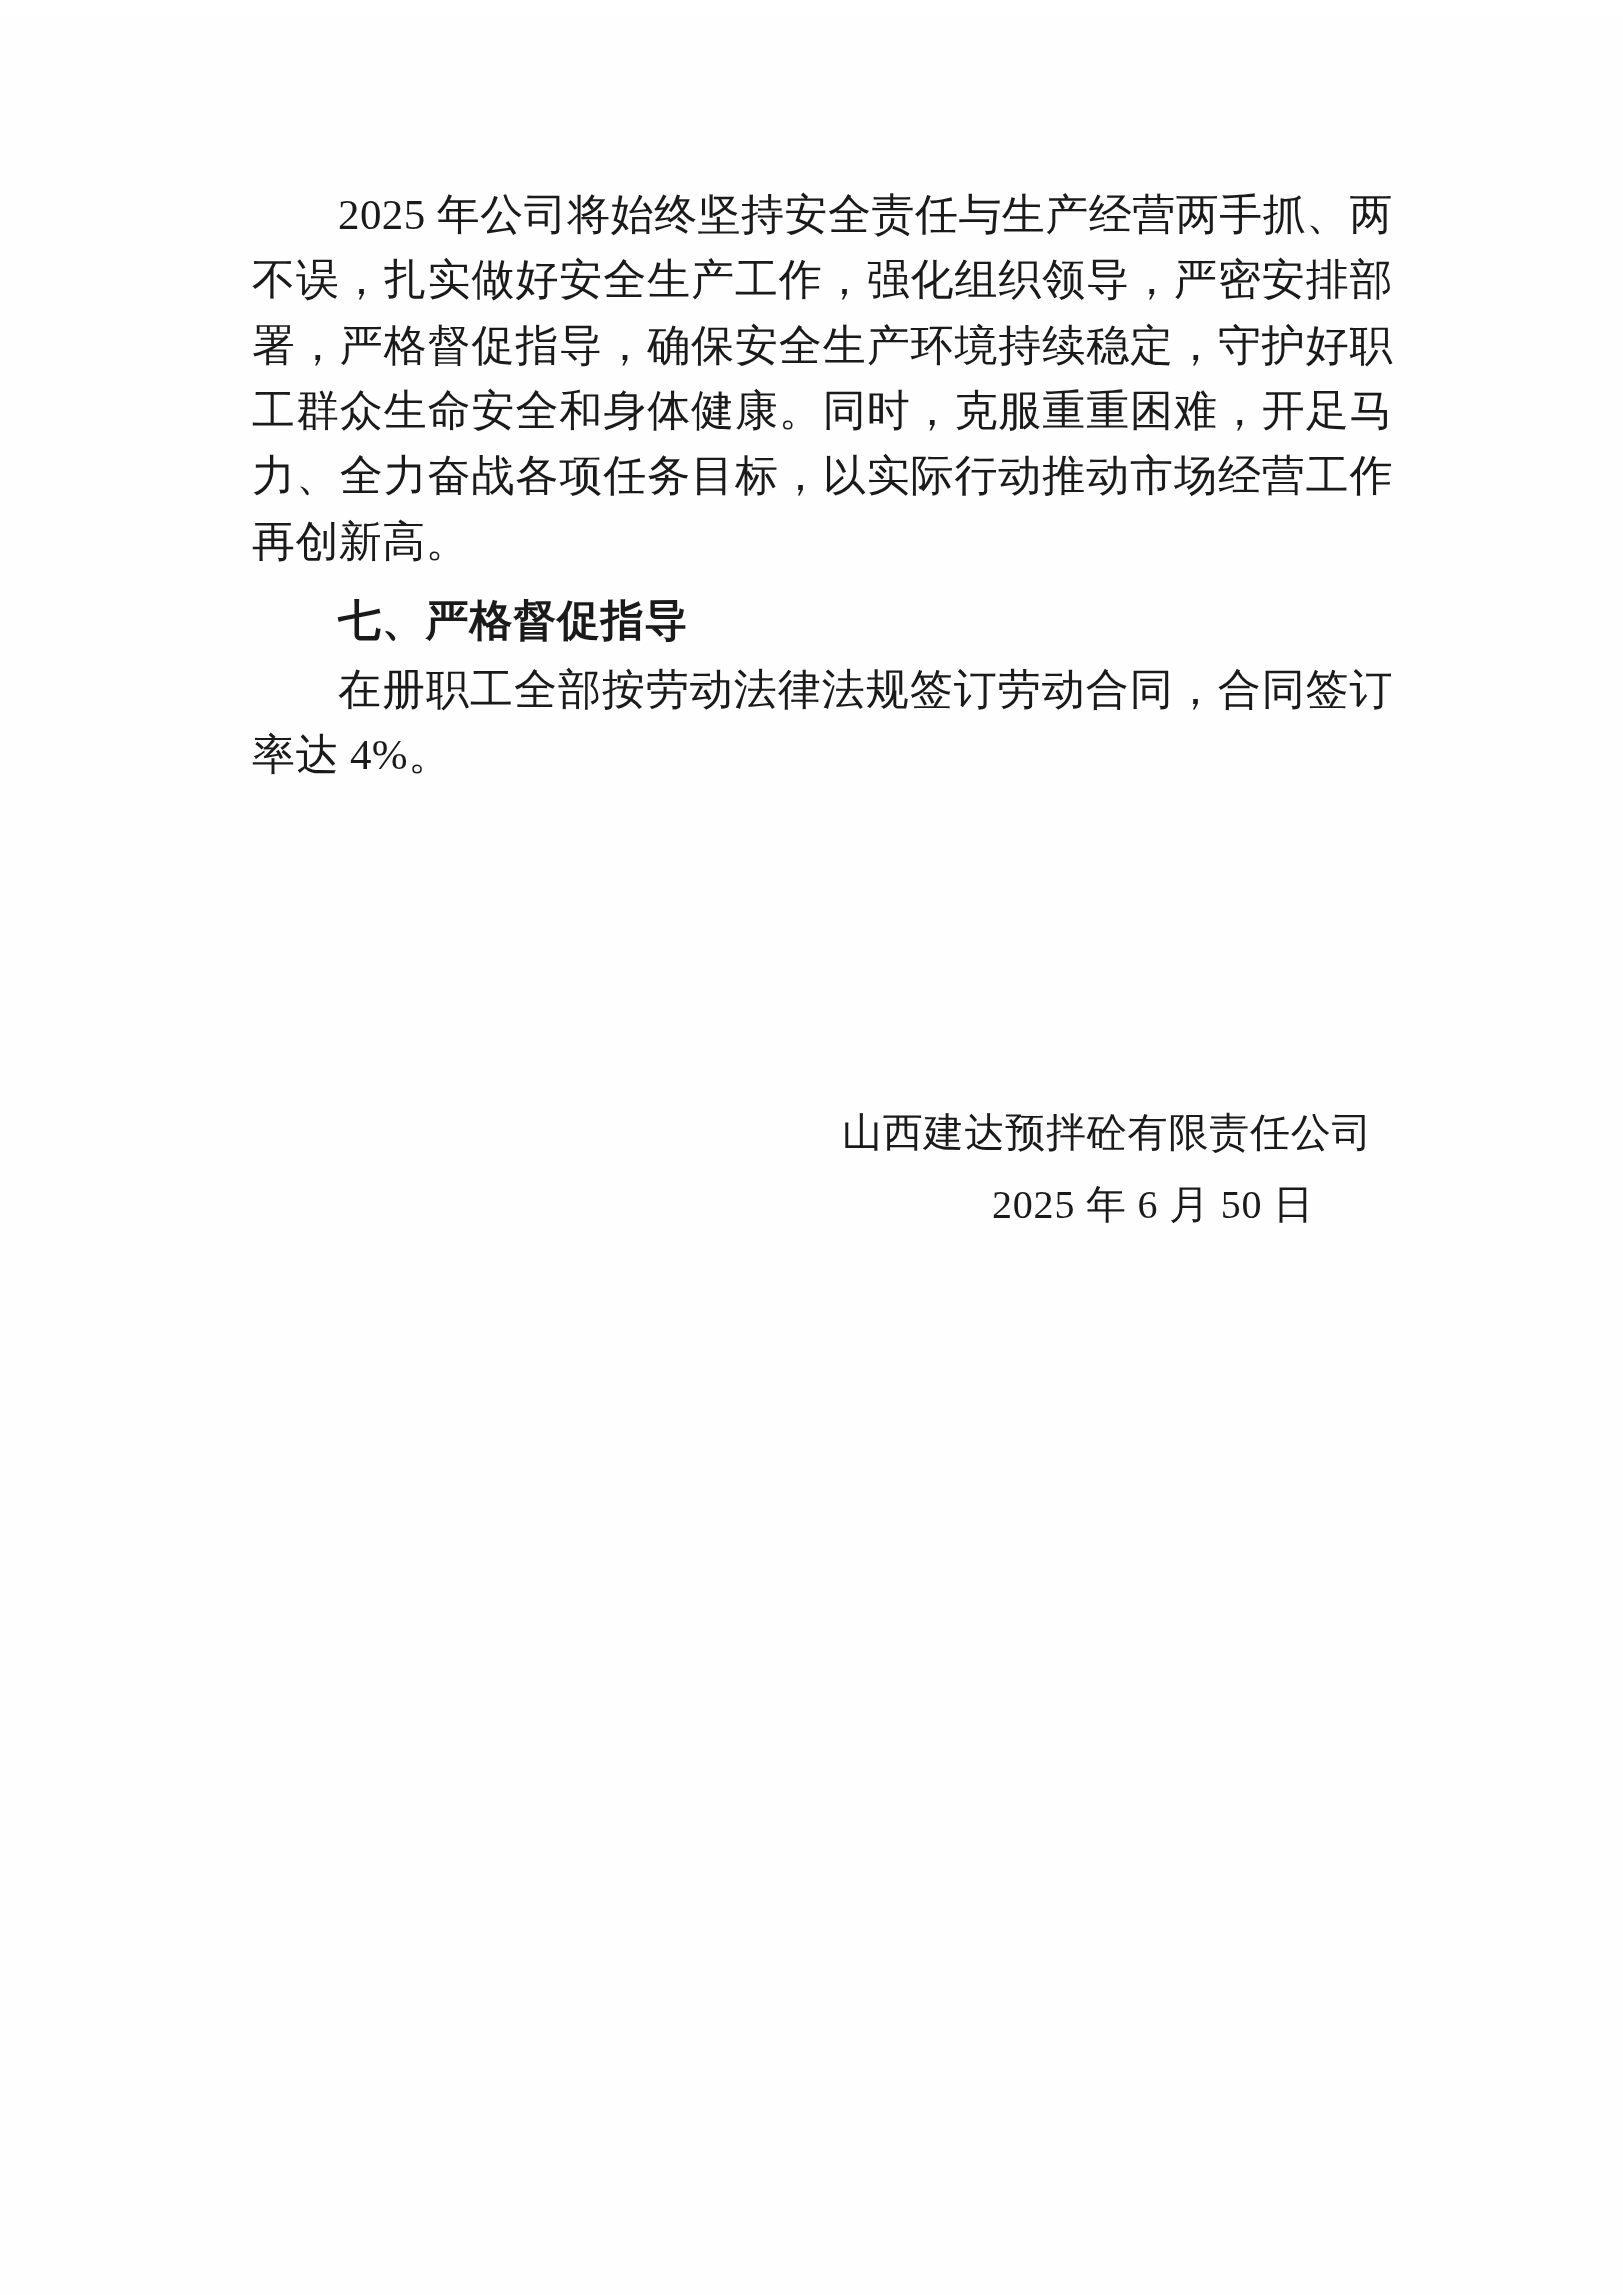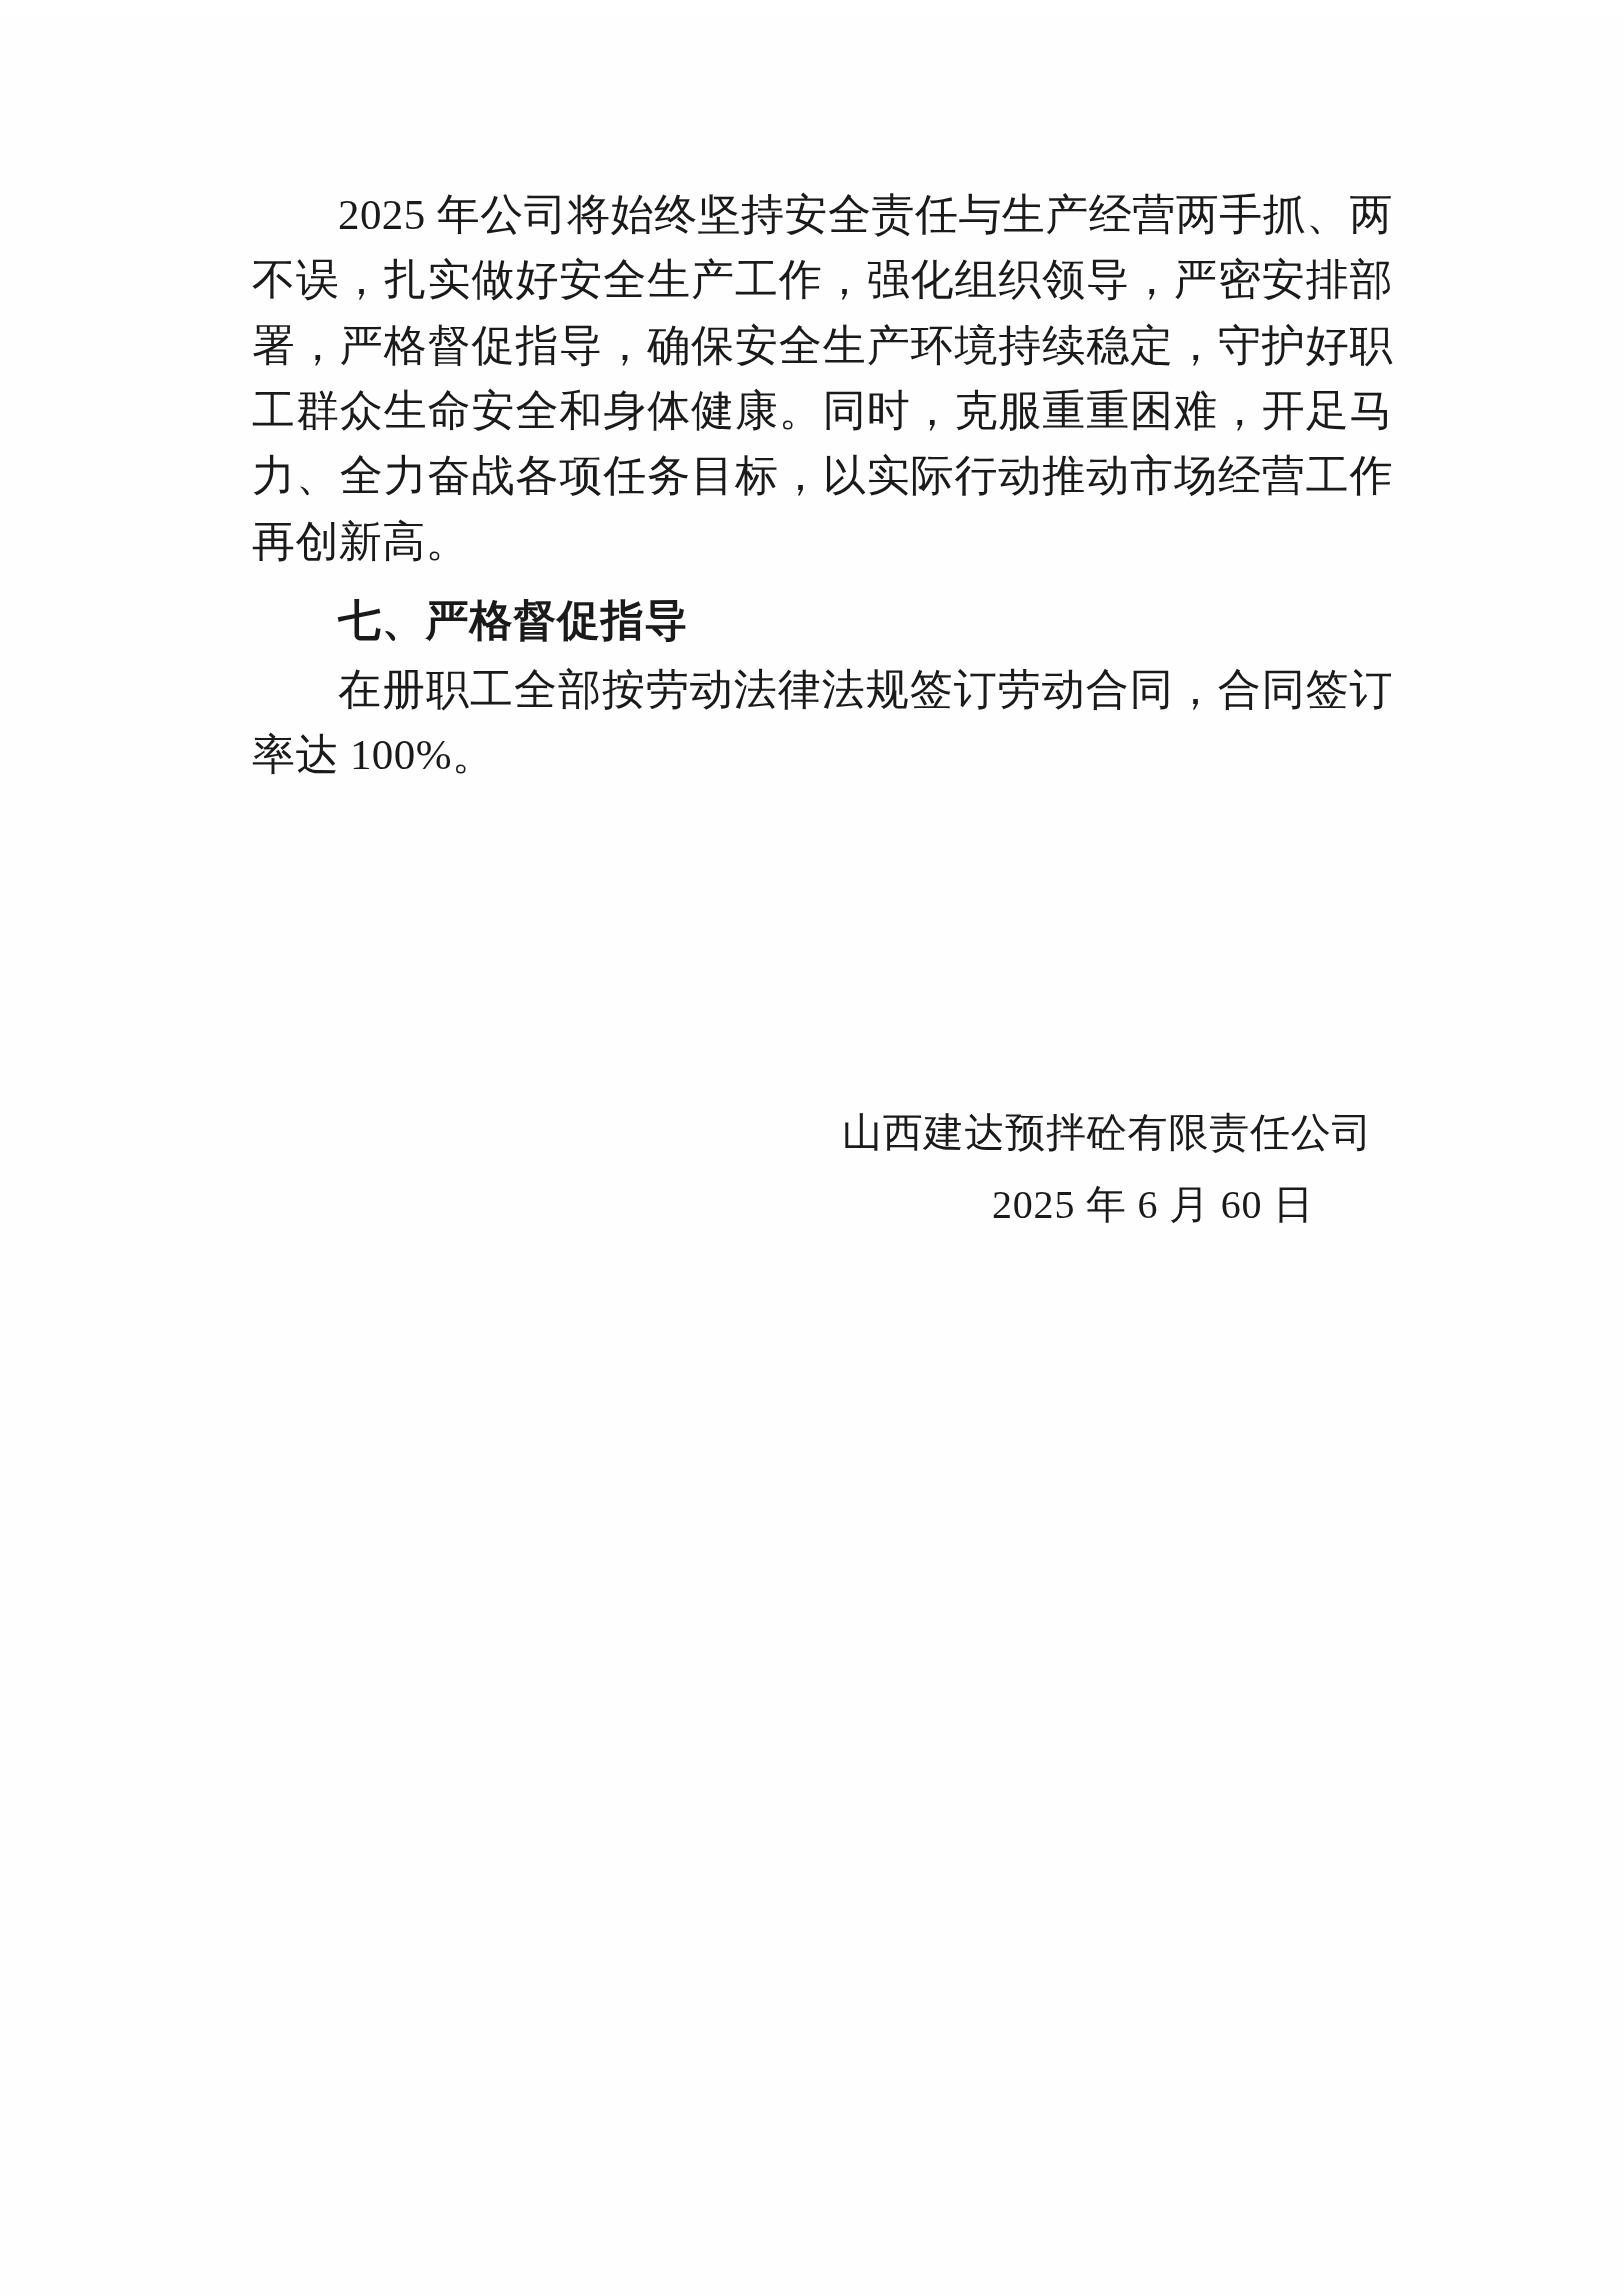--- a/index.html
+++ b/index.html
@@ -71,22 +71,22 @@
 </head>
 <body>
 
 <div class="page">
 
   <div class="content">
     <p class="para">2025 年公司将始终坚持安全责任与生产经营两手抓、两不误，扎实做好安全生产工作，强化组织领导，严密安排部署，严格督促指导，确保安全生产环境持续稳定，守护好职工群众生命安全和身体健康。同时，克服重重困难，开足马力、全力奋战各项任务目标，以实际行动推动市场经营工作再创新高。</p>
 
     <h2 class="heading">七、严格督促指导</h2>
 
-    <p class="para">在册职工全部按劳动法律法规签订劳动合同，合同签订率达 100%。</p>
+    <p class="para">在册职工全部按劳动法律法规签订劳动合同，合同签订率达 4%。</p>
   </div>
 
   <div class="signature-block">
     <p class="sig-line">山西建达预拌砼有限责任公司</p>
-    <p class="sig-date">2025 年 6 月 60 日</p>
+    <p class="sig-date">2025 年 6 月 50 日</p>
   </div>
 
 </div>
 
 
 </body></html>

